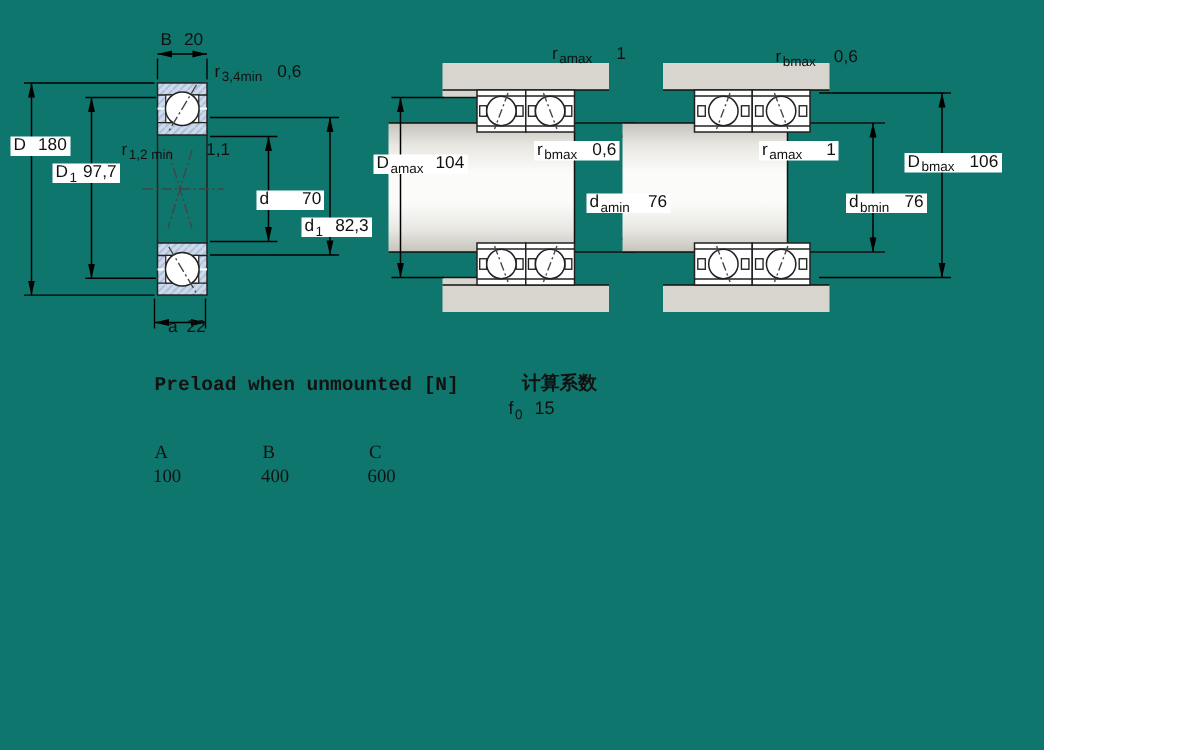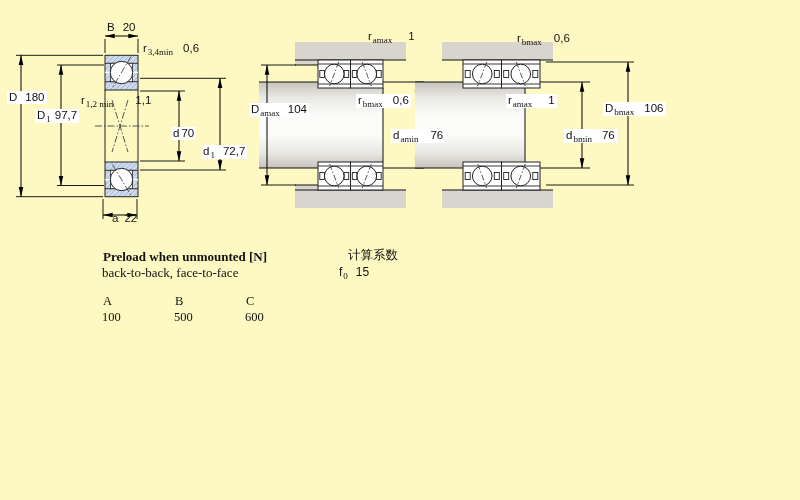--- a/index.html
+++ b/index.html
@@ -1,26 +1,26 @@
 <!DOCTYPE html>
 <html><head>
 <meta charset="utf-8">
 <style>
   html,body{margin:0;padding:0;background:#fff;}
-  #stage{position:relative;width:800px;height:500px;background:#fef9c3;overflow:hidden;
+  #stage{position:relative;width:696px;height:500px;background:#0f766e;overflow:hidden;
          font-family:"Liberation Sans",sans-serif;color:#111;}
   #drawing{position:absolute;left:0;top:0;}
   .lbl{position:absolute;font-size:11.5px;white-space:nowrap;color:#111;line-height:13px;}
-  .lbl .s{font-size:9px;position:relative;top:3px;margin-left:1px;font-family:Liberation Serif, serif;}
+  .lbl .s{font-size:9px;position:relative;top:3px;margin-left:1px;}
   .lbl .v{margin-left:9px;}
   .boxed{background:#ffffff;padding:0 2px;}
-  .serif{font-family:Liberation Serif, serif;font-size:13px;line-height:15px;}
+  .serif{font-family:Liberation Mono, monospace;font-size:13px;line-height:15px;}
   .bold{font-weight:bold;}
   .tcell{position:absolute;font-family:"Liberation Serif",serif;font-size:12.5px;white-space:nowrap;}
-  .cjk{font-size:12.5px;font-weight:normal;}
+  .cjk{font-size:12.5px;font-weight:bold;}
   .f0{font-size:12px;}
   .f0 .s{top:3px;}
 </style>
 </head>
 <body>
 
 <div id="stage">
 
   <svg id="drawing" width="800" height="500" viewBox="0 0 800 500">
     <defs>
@@ -187,24 +187,24 @@
   <div class="lbl boxed" style="left:7px;top:91px">
     <span>D</span><span class="v" style="margin-left:8px">180</span>
   </div>
   <div class="lbl boxed" style="left:35px;top:109px">
     <span>D</span><span class="s">1</span><span class="v" style="margin-left:4px">97,7</span>
   </div>
   <div class="lbl" style="left:81px;top:94px">
     <span>r</span><span class="s">1,2 min</span><span class="v" style="margin-left:22px">1,1</span>
   </div>
   <div class="lbl boxed" style="left:171px;top:127px">
-    <span>d</span><span class="v" style="margin-left:2px">70</span>
+    <span>d</span><span class="v" style="margin-left:22px">70</span>
   </div>
   <div class="lbl boxed" style="left:201px;top:145px">
-    <span>d</span><span class="s">1</span><span class="v" style="margin-left:8px">72,7</span>
+    <span>d</span><span class="s">1</span><span class="v" style="margin-left:8px">82,3</span>
   </div>
   <div class="lbl" style="left:112px;top:212px">
     <span>a</span><span class="v" style="margin-left:6px">22</span>
   </div>
 
   <div class="lbl" style="left:368px;top:30px">
     <span>r</span><span class="s">amax</span><span class="v" style="margin-left:16px">1</span>
   </div>
   <div class="lbl boxed" style="left:249px;top:103px">
     <span>D</span><span class="s">amax</span><span class="v" style="margin-left:8px">104</span>
@@ -223,27 +223,26 @@
     <span>r</span><span class="s">amax</span><span class="v" style="margin-left:16px">1</span>
   </div>
   <div class="lbl boxed" style="left:603px;top:102px">
     <span>D</span><span class="s">bmax</span><span class="v" style="margin-left:10px">106</span>
   </div>
   <div class="lbl boxed" style="left:564px;top:129px">
     <span>d</span><span class="s">bmin</span><span class="v" style="margin-left:10px">76</span>
   </div>
 
   <div class="lbl serif bold" style="left:103px;top:249px">Preload when unmounted [N]</div>
-  <div class="lbl serif" style="left:102px;top:265px">back-to-back, face-to-face</div>
 
   <span class="tcell" style="left:103px;top:294px">A</span>
   <span class="tcell" style="left:175px;top:294px">B</span>
   <span class="tcell" style="left:246px;top:294px">C</span>
   <span class="tcell" style="left:102px;top:310px">100</span>
-  <span class="tcell" style="left:174px;top:310px">500</span>
+  <span class="tcell" style="left:174px;top:310px">400</span>
   <span class="tcell" style="left:245px;top:310px">600</span>
 
   <div class="lbl cjk" style="left:348px;top:249px">计算系数</div>
   <div class="lbl f0" style="left:339px;top:266px">
     <span>f</span><span class="s">0</span><span class="v" style="margin-left:8px">15</span>
   </div>
 
 </div>
 
 </body></html>

